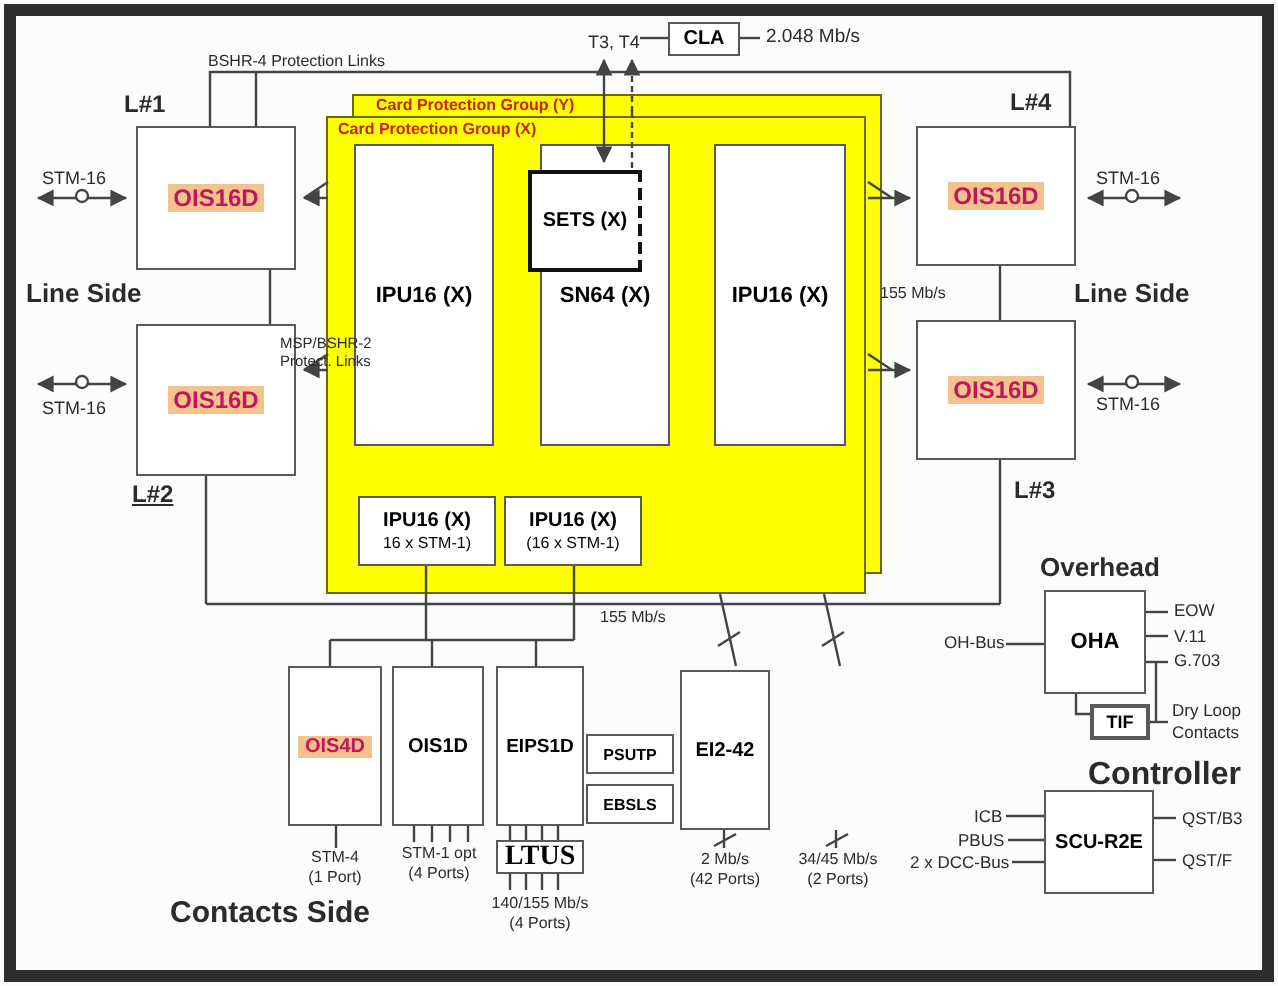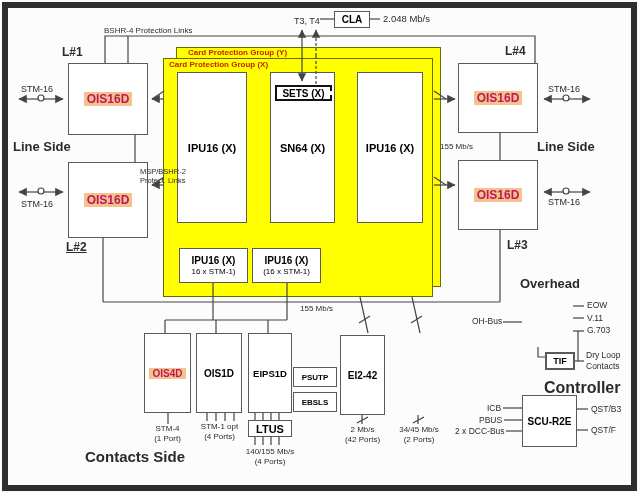--- a/index.html
+++ b/index.html
@@ -42,21 +42,21 @@
 
   <div class="box" style="left:177px;top:72px;width:70px;height:151px;">
     <span class="b" style="font-size:11px;">IPU16 (X)</span>
   </div>
   <div class="box" style="left:270px;top:72px;width:65px;height:151px;">
     <span class="b" style="font-size:11px;">SN64 (X)</span>
   </div>
   <div class="box" style="left:357px;top:72px;width:66px;height:151px;">
     <span class="b" style="font-size:11px;">IPU16 (X)</span>
   </div>
-  <div class="box" style="left:275px;top:85px;width:57px;height:16px;border:2px solid #111;border-right:2px dashed #111;">
+  <div class="box" style="left:264px;top:85px;width:57px;height:51px;border:2px solid #111;border-right:2px dashed #111;">
     <span class="b" style="font-size:10px;">SETS (X)</span>
   </div>
   <div class="box two" style="left:179px;top:248px;width:69px;height:35px;">
     <span class="b" style="font-size:10px;">IPU16 (X)</span>
     <span style="font-size:8px;">16 x STM-1)</span>
   </div>
   <div class="box two" style="left:252px;top:248px;width:69px;height:35px;">
     <span class="b" style="font-size:10px;">IPU16 (X)</span>
     <span style="font-size:8px;">(16 x STM-1)</span>
   </div>
@@ -74,26 +74,29 @@
   <div class="box" style="left:248px;top:333px;width:44px;height:80px;">
     <span class="b" style="font-size:9.5px;">EIPS1D</span>
   </div>
   <div class="box" style="left:293px;top:367px;width:44px;height:20px;">
     <span class="b" style="font-size:8px;">PSUTP</span>
   </div>
   <div class="box" style="left:293px;top:392px;width:44px;height:20px;">
     <span class="b" style="font-size:8px;">EBSLS</span>
   </div>
   <div class="box" style="left:248px;top:420px;width:44px;height:17px;">
-    <span class="b" style="font-size:11px;">LTUS</span>
+    <span class="b" style="font-size:14px;font-family:Liberation Serif, serif;">LTUS</span>
   </div>
   <div class="box" style="left:340px;top:335px;width:45px;height:80px;">
     <span class="b" style="font-size:10px;">EI2-42</span>
   </div>
 
+  <div class="box" style="left:522px;top:295px;width:51px;height:52px;">
+    <span class="b" style="font-size:11px;">OHA</span>
+  </div>
   <div class="box" style="left:545px;top:352px;width:30px;height:18px;border-width:2px;">
     <span class="b" style="font-size:9px;">TIF</span>
   </div>
   <div class="box" style="left:522px;top:395px;width:55px;height:52px;">
     <span class="b" style="font-size:10px;">SCU-R2E</span>
   </div>
 
   <svg width="639" height="493">
     <defs>
       <marker id="arr" markerWidth="8" markerHeight="8" refX="6.5" refY="3.5" orient="auto">

